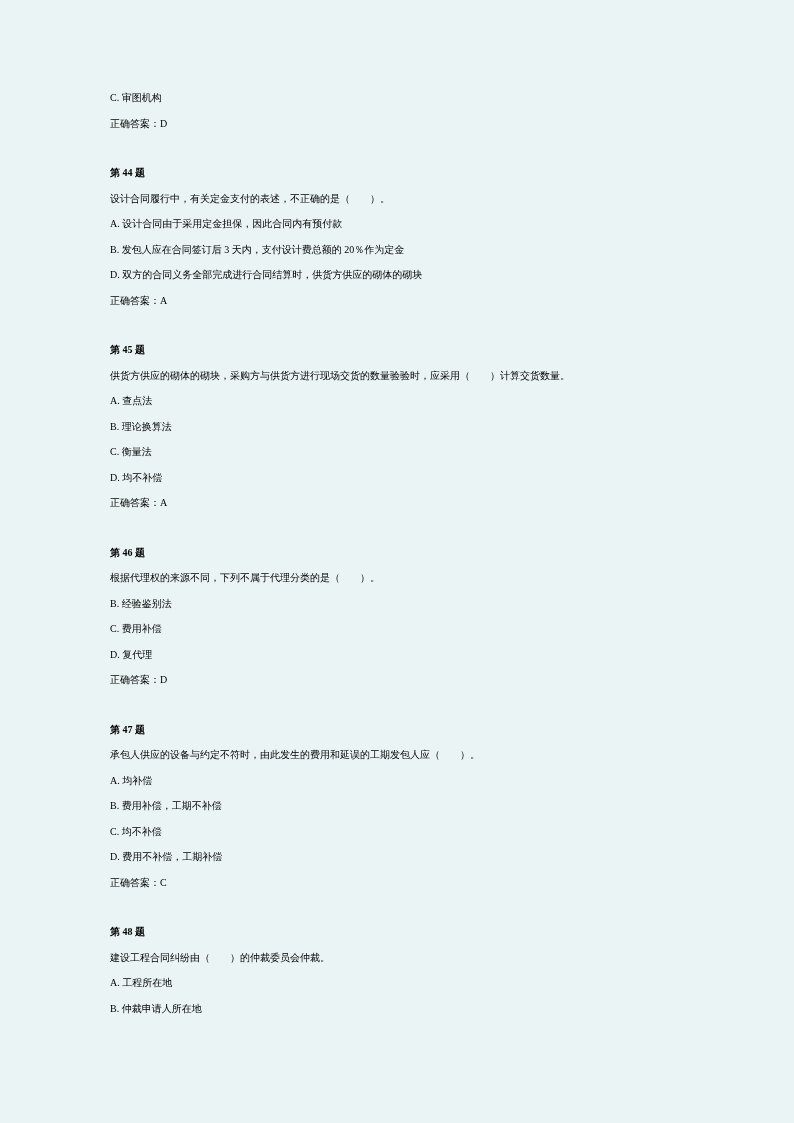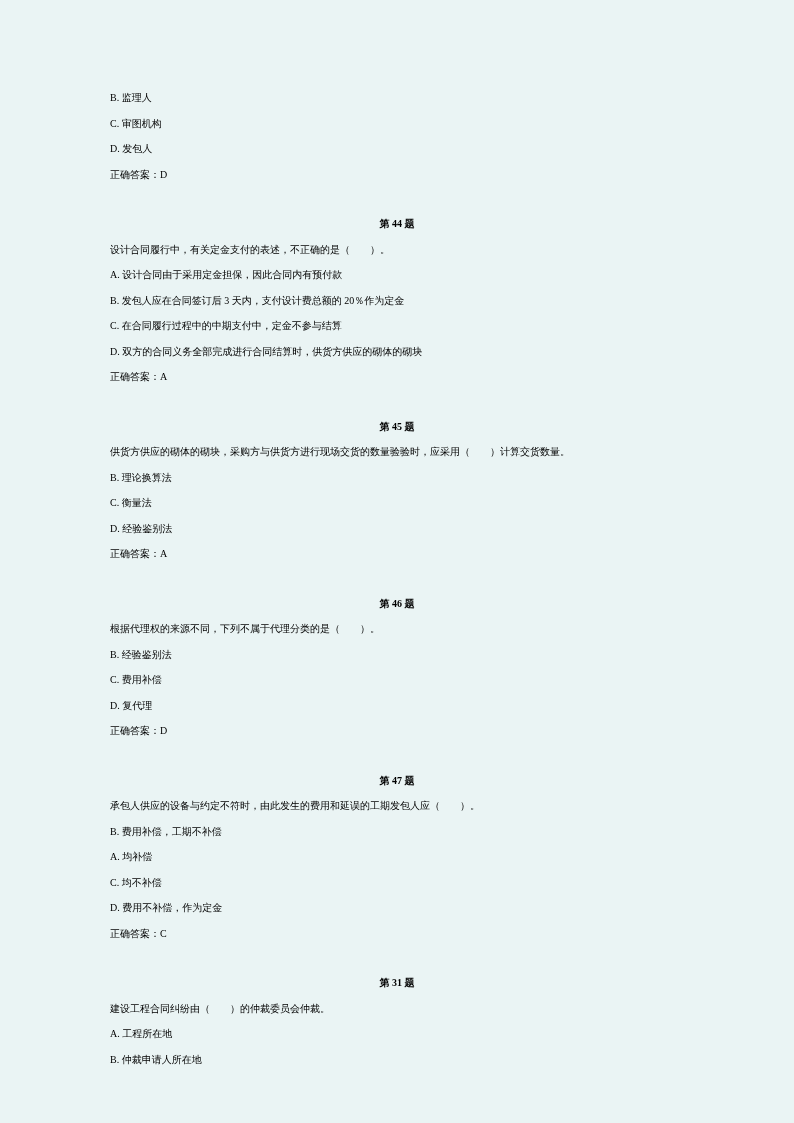--- a/index.html
+++ b/index.html
@@ -19,69 +19,66 @@
     color: #000;
     line-height: 1.55;
   }
   .line {
     margin: 0 0 10px 0;
     white-space: pre-wrap;
   }
   .qtitle {
     font-weight: bold;
     margin: 0 0 10px 0;
-    text-align: center;
   }
   .blank-gap {
     height: 24px;
   }
 </style>
 </head>
 <body>
 
 <div class="page">
 
-  <p class="line">B. 监理人</p>
   <p class="line">C. 审图机构</p>
-  <p class="line">D. 发包人</p>
   <p class="line">正确答案：D</p>
   <div class="blank-gap"></div>
 
   <p class="qtitle">第 44 题</p>
   <p class="line">设计合同履行中，有关定金支付的表述，不正确的是（　　）。</p>
   <p class="line">A. 设计合同由于采用定金担保，因此合同内有预付款</p>
   <p class="line">B. 发包人应在合同签订后 3 天内，支付设计费总额的 20％作为定金</p>
-  <p class="line">C. 在合同履行过程中的中期支付中，定金不参与结算</p>
   <p class="line">D. 双方的合同义务全部完成进行合同结算时，供货方供应的砌体的砌块</p>
   <p class="line">正确答案：A</p>
   <div class="blank-gap"></div>
 
   <p class="qtitle">第 45 题</p>
   <p class="line">供货方供应的砌体的砌块，采购方与供货方进行现场交货的数量验验时，应采用（　　）计算交货数量。</p>
+  <p class="line">A. 查点法</p>
   <p class="line">B. 理论换算法</p>
   <p class="line">C. 衡量法</p>
-  <p class="line">D. 经验鉴别法</p>
+  <p class="line">D. 均不补偿</p>
   <p class="line">正确答案：A</p>
   <div class="blank-gap"></div>
 
   <p class="qtitle">第 46 题</p>
   <p class="line">根据代理权的来源不同，下列不属于代理分类的是（　　）。</p>
   <p class="line">B. 经验鉴别法</p>
   <p class="line">C. 费用补偿</p>
   <p class="line">D. 复代理</p>
   <p class="line">正确答案：D</p>
   <div class="blank-gap"></div>
 
   <p class="qtitle">第 47 题</p>
   <p class="line">承包人供应的设备与约定不符时，由此发生的费用和延误的工期发包人应（　　）。</p>
+  <p class="line">A. 均补偿</p>
   <p class="line">B. 费用补偿，工期不补偿</p>
-  <p class="line">A. 均补偿</p>
   <p class="line">C. 均不补偿</p>
-  <p class="line">D. 费用不补偿，作为定金</p>
+  <p class="line">D. 费用不补偿，工期补偿</p>
   <p class="line">正确答案：C</p>
   <div class="blank-gap"></div>
 
-  <p class="qtitle">第 31 题</p>
+  <p class="qtitle">第 48 题</p>
   <p class="line">建设工程合同纠纷由（　　）的仲裁委员会仲裁。</p>
   <p class="line">A. 工程所在地</p>
   <p class="line">B. 仲裁申请人所在地</p>
 
 </div>
 
 </body></html>

